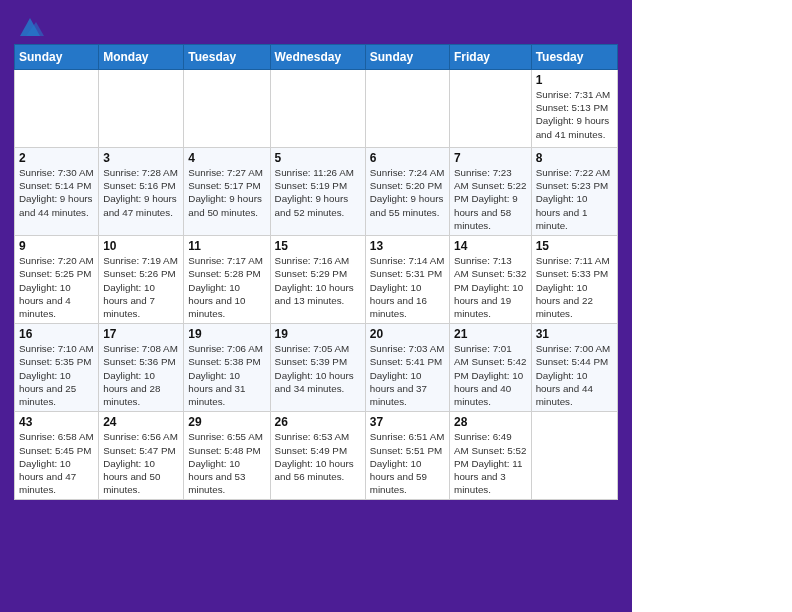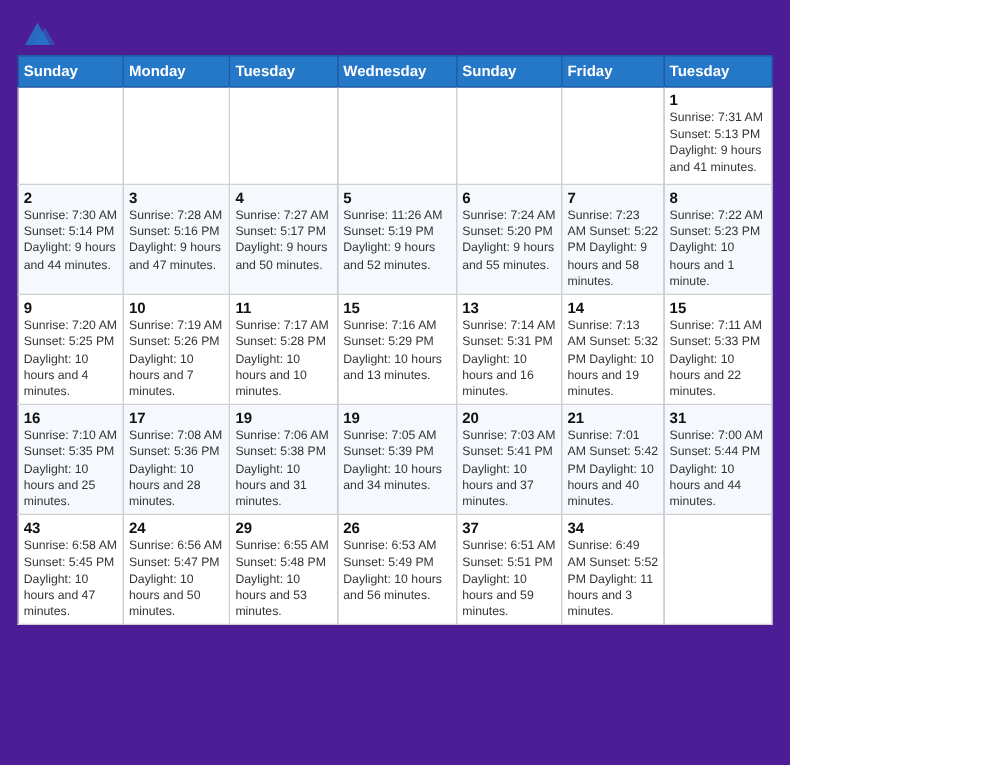--- a/index.html
+++ b/index.html
@@ -301,21 +301,21 @@
 Sunset: 5:49 PM
 Daylight: 10 hours and 56 minutes.</div>
           </td>
           <td>
             <span class="day-num">37</span>
             <div class="day-info">Sunrise: 6:51 AM
 Sunset: 5:51 PM
 Daylight: 10 hours and 59 minutes.</div>
           </td>
           <td>
-            <span class="day-num">34</span>
+            <span class="day-num">28</span>
             <div class="day-info">Sunrise: 6:49 AM
 Sunset: 5:52 PM
 Daylight: 11 hours and 3 minutes.</div>
           </td>
           <td class="empty"></td>
         </tr>
       </tbody>
   </table>
 </div>
 

